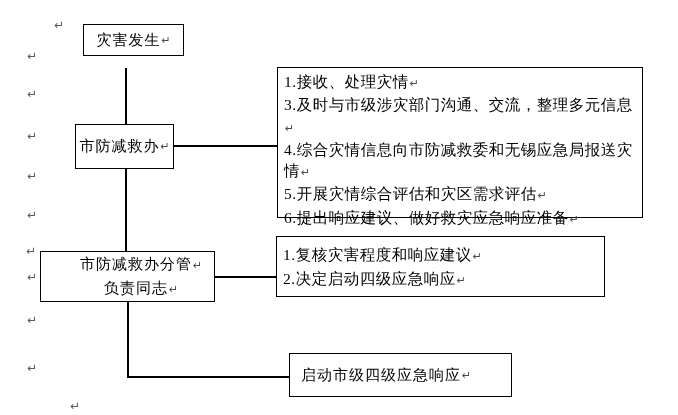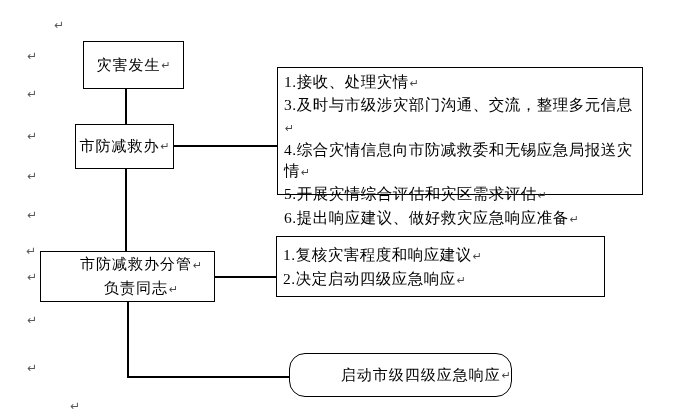--- a/index.html
+++ b/index.html
@@ -87,46 +87,46 @@
   <span class="bmark" style="left:27px;top:362px;">↵</span>
   <span class="bmark" style="left:70px;top:400px;">↵</span>
 
   <div class="line" style="left:125px;top:68px;width:1.5px;height:56px;"></div>
   <div class="line" style="left:173px;top:145px;width:104px;height:1.5px;"></div>
   <div class="line" style="left:125px;top:168px;width:1.5px;height:84px;"></div>
   <div class="line" style="left:214px;top:276px;width:62px;height:1.5px;"></div>
   <div class="line" style="left:127px;top:301px;width:1.5px;height:76px;"></div>
   <div class="line" style="left:127px;top:376px;width:162px;height:1.5px;"></div>
 
-  <div class="box flow-node" style="left:83px;top:41px;width:101px;height:48px;">
+  <div class="box flow-node" style="left:83px;top:24px;width:101px;height:32px;">
     <span>灾害发生</span>
       <span class="rm">↵</span>
   </div>
 
   <div class="box flow-node" style="left:75px;top:124px;width:99px;height:45px;">
     <span>市防减救办</span>
       <span class="rm">↵</span>
   </div>
 
   <div class="box flow-node-col" style="left:40px;top:251px;width:175px;height:51px;">
     <div><span>市防减救办分管</span><span class="rm">↵</span></div>
     <div><span>负责同志</span><span class="rm">↵</span></div>
   </div>
 
-  <div class="box list-box tasks" style="left:277px;top:67px;width:366px;height:128px;padding:3px 6px 0 6px;">
+  <div class="box list-box tasks" style="left:277px;top:67px;width:366px;height:151px;padding:3px 6px 0 6px;">
     <div class="litem"><span>1.接收、处理灾情</span><span class="rm">↵</span></div>
     <div class="litem"><span>3.及时与市级涉灾部门沟通、交流，整理多元信息</span><span class="rm">↵</span></div>
     <div class="litem"><span>4.综合灾情信息向市防减救委和无锡应急局报送灾情</span><span class="rm">↵</span></div>
     <div class="litem"><span>5.开展灾情综合评估和灾区需求评估</span><span class="rm">↵</span></div>
     <div class="litem"><span>6.提出响应建议、做好救灾应急响应准备</span><span class="rm">↵</span></div>
   </div>
 
   <div class="box list-box decisions" style="left:276px;top:236px;width:329px;height:61px;padding:7px 6px 0 6px;">
     <div class="litem"><span>1.复核灾害程度和响应建议</span><span class="rm">↵</span></div>
     <div class="litem"><span>2.决定启动四级应急响应</span><span class="rm">↵</span></div>
   </div>
 
-  <div class="box flow-node" style="left:289px;top:353px;width:223px;height:44px;justify-content:flex-end;padding-left:11px;border-radius:16px;">
+  <div class="box flow-node" style="left:289px;top:353px;width:223px;height:44px;justify-content:flex-start;padding-left:11px;">
     <span>启动市级四级应急响应</span>
       <span class="rm">↵</span>
   </div>
 
 </div>
 
 </body></html>

